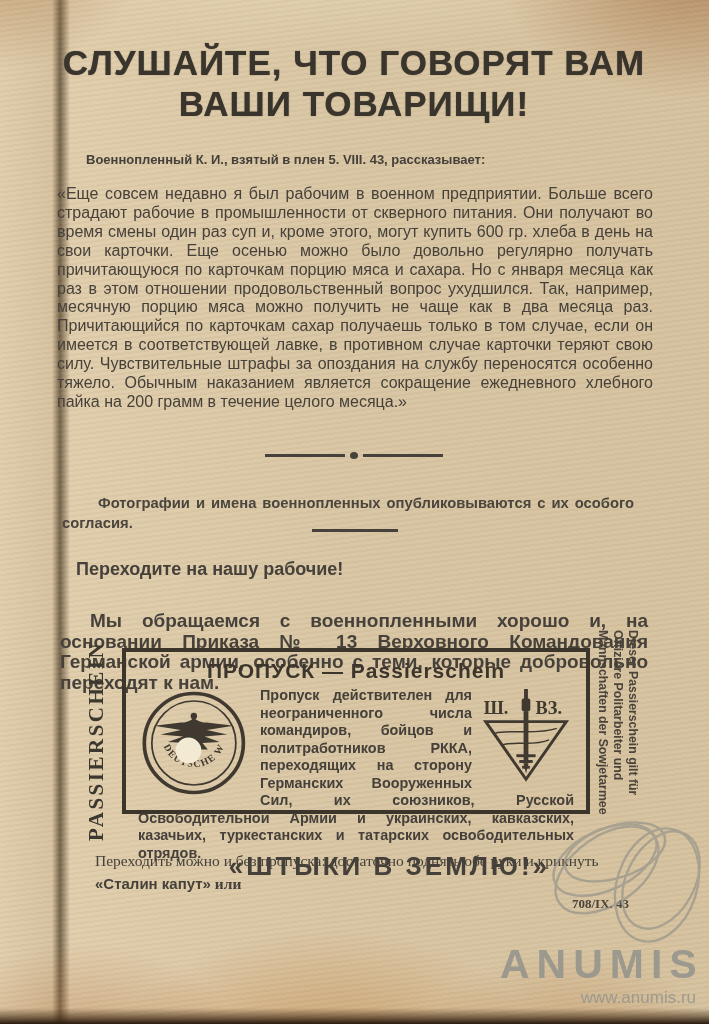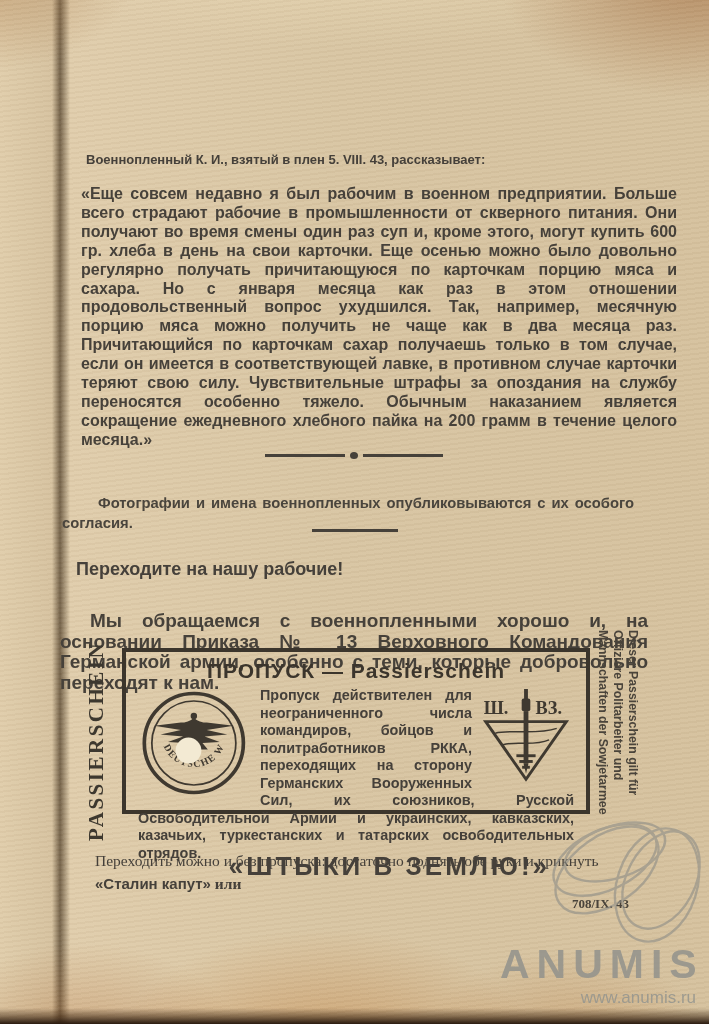--- a/index.html
+++ b/index.html
@@ -27,21 +27,21 @@
   }
   .grain{position:absolute;inset:0;pointer-events:none;
     background:repeating-linear-gradient(173deg,rgba(120,95,60,.045) 0 2px,rgba(255,245,220,.04) 2px 5px);}
 
   .title{position:absolute;top:42px;left:40px;width:628px;text-align:center;
     font-weight:700;font-size:35px;line-height:41px;letter-spacing:1px;color:#39342c;
     text-shadow:0 0 1px rgba(57,52,44,.8);}
   .intro{position:absolute;top:139px;left:44px;width:592px;
     font-weight:700;font-size:13px;color:#45403a;text-indent:42px;}
   .testimony{position:absolute;top:169px;left:57px;width:596px;
-    font-weight:700;font-size:16px;line-height:18.9px;text-align:justify;color:#46413a;margin-left:24px;}
+    font-weight:400;font-size:16px;line-height:18.9px;text-align:justify;color:#46413a;}
 
   .divider1{position:absolute;top:452px;left:254px;width:200px;display:flex;align-items:center;justify-content:center;}
   .divider1 .seg{height:2.6px;width:80px;background:#46413a;}
   .divider1 .dot{width:8px;height:7px;border-radius:50%;background:#46413a;margin:0 5px;}
   .photo-note{position:absolute;top:478px;left:62px;width:572px;
     font-weight:700;font-size:14.8px;line-height:20px;text-align:justify;text-indent:36px;color:#4a453d;}
   .divider2{position:absolute;top:529px;left:312px;width:86px;height:2.6px;background:#46413a;}
 
   .call{position:absolute;top:541px;left:76px;font-weight:700;font-size:18px;color:#45403a;}
   .treatment{position:absolute;top:573px;left:60px;width:588px;
@@ -78,20 +78,24 @@
     font-weight:700;font-size:41px;letter-spacing:7px;color:#92928c;opacity:.85;}
   .wm-url{position:absolute;top:988px;left:500px;width:196px;text-align:right;
     font-size:17px;color:#97978f;opacity:.9;}
 </style>
 </head>
 <body>
 
 <div class="page">
   <div class="grain"></div>
 
+  <div class="title">
+    <div>СЛУШАЙТЕ, ЧТО ГОВОРЯТ ВАМ</div>
+    <div>ВАШИ ТОВАРИЩИ!</div>
+  </div>
 
   <p class="intro">Военнопленный К. И., взятый в плен 5. VIII. 43, рассказывает:</p>
 
   <p class="testimony">«Еще совсем недавно я был рабочим в военном предприятии. Больше всего страдают рабочие в промышленности от скверного питания. Они получают во время смены один раз суп и, кроме этого, могут купить 600 гр. хлеба в день на свои карточки. Еще осенью можно было довольно регулярно получать причитающуюся по карточкам порцию мяса и сахара. Но с января месяца как раз в этом отношении продовольственный вопрос ухудшился. Так, например, месячную порцию мяса можно получить не чаще как в два месяца раз. Причитающийся по карточкам сахар получаешь только в том случае, если он имеется в соответствующей лавке, в противном случае карточки теряют свою силу. Чувствительные штрафы за опоздания на службу переносятся особенно тяжело. Обычным наказанием является сокращение ежедневного хлебного пайка на 200 грамм в течение целого месяца.»</p>
 
   <div class="divider1">
     <span class="seg"></span>
     <span class="dot"></span>
     <span class="seg"></span>
   </div>

